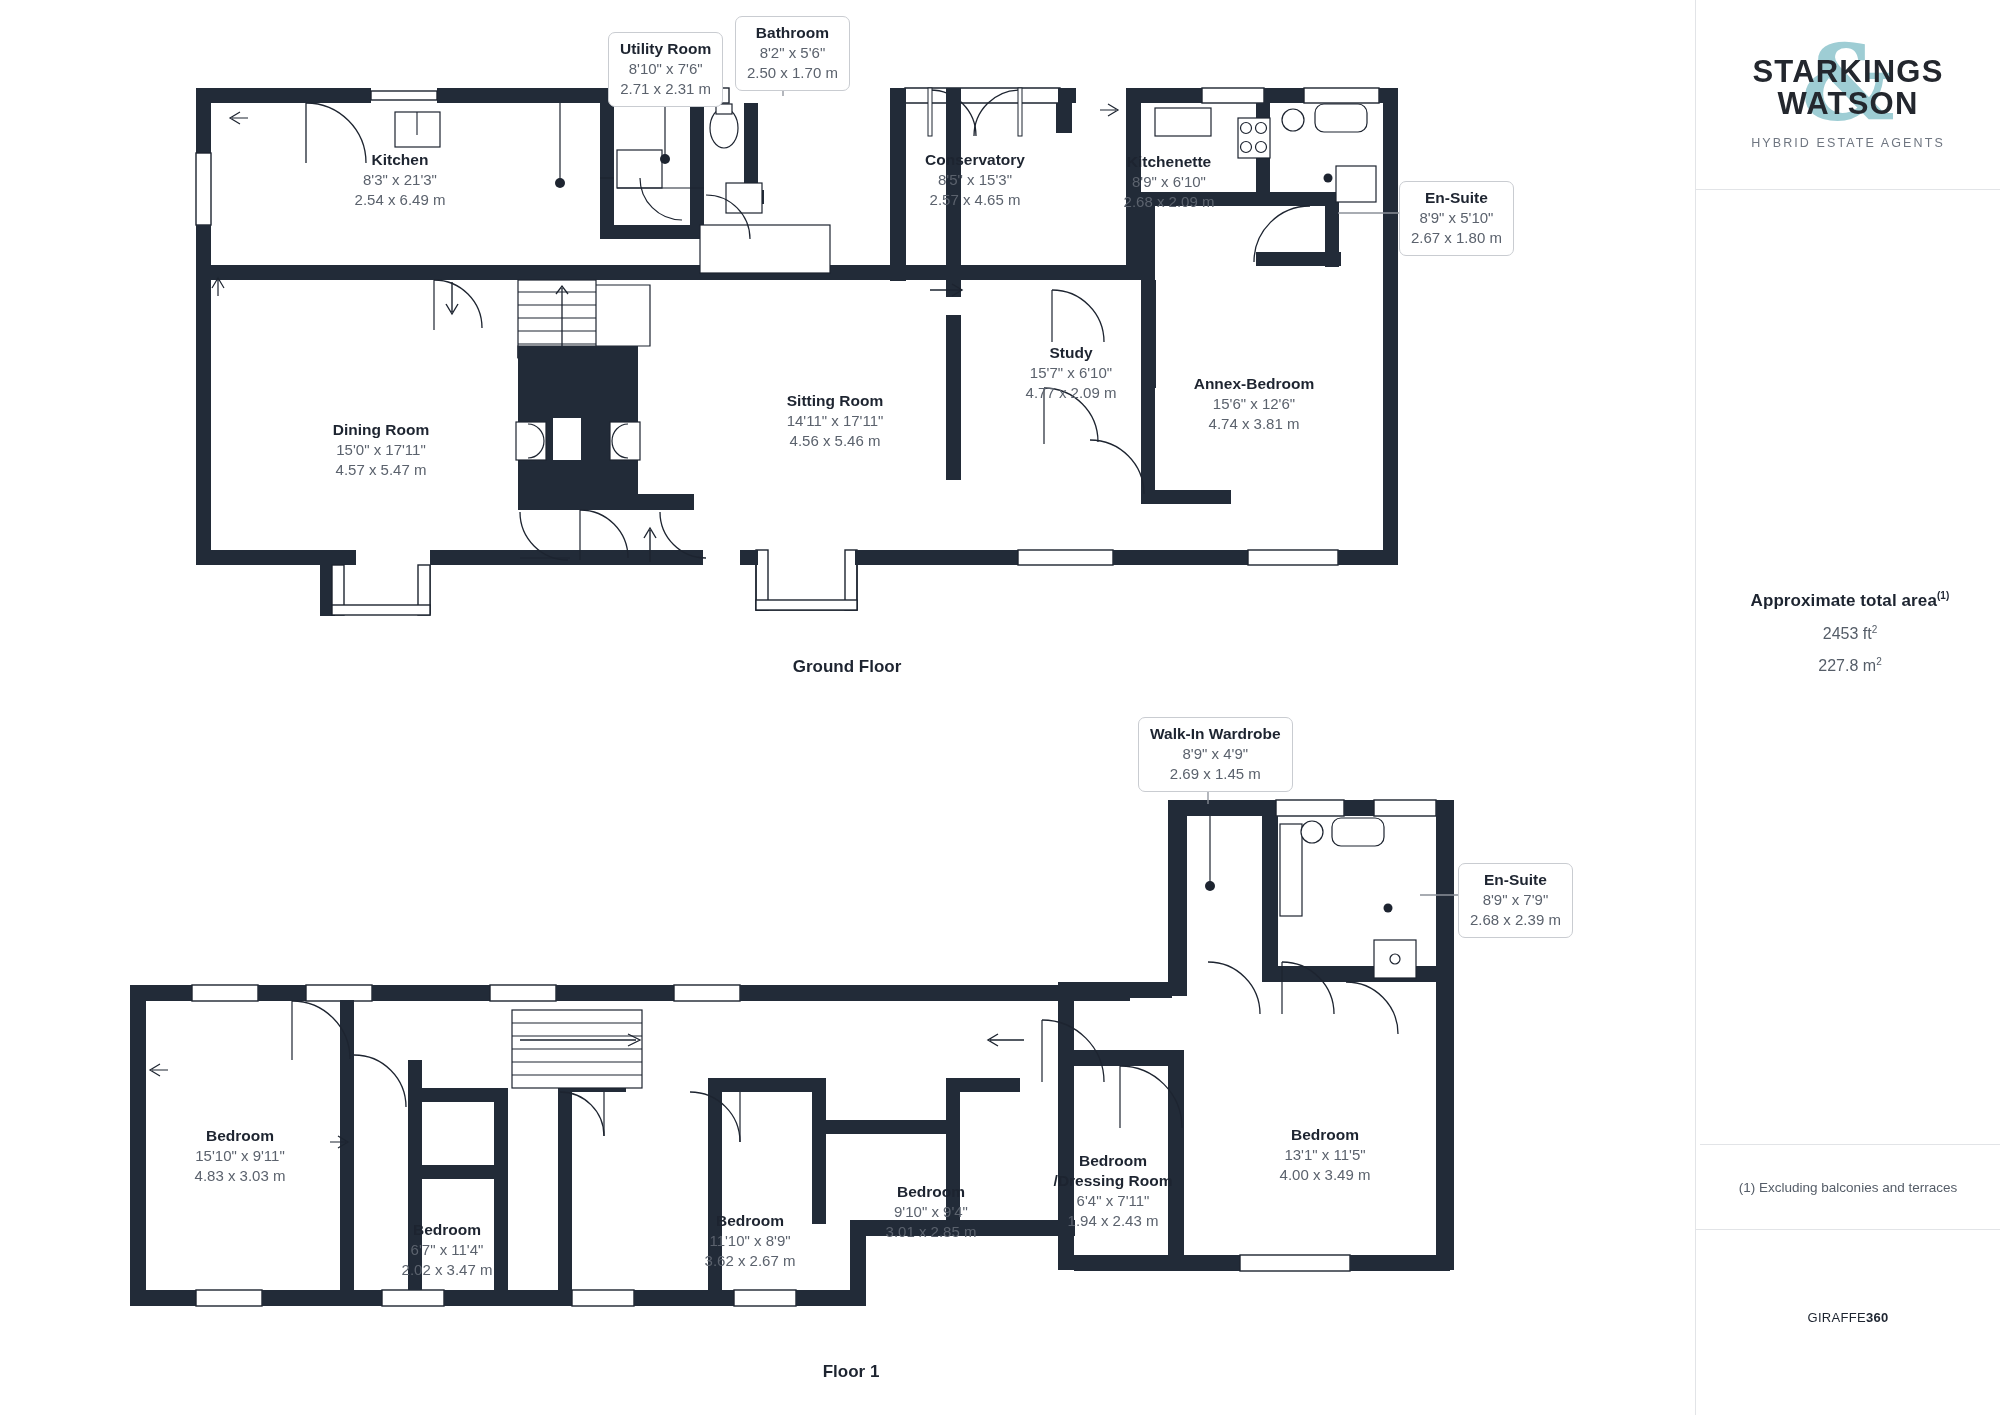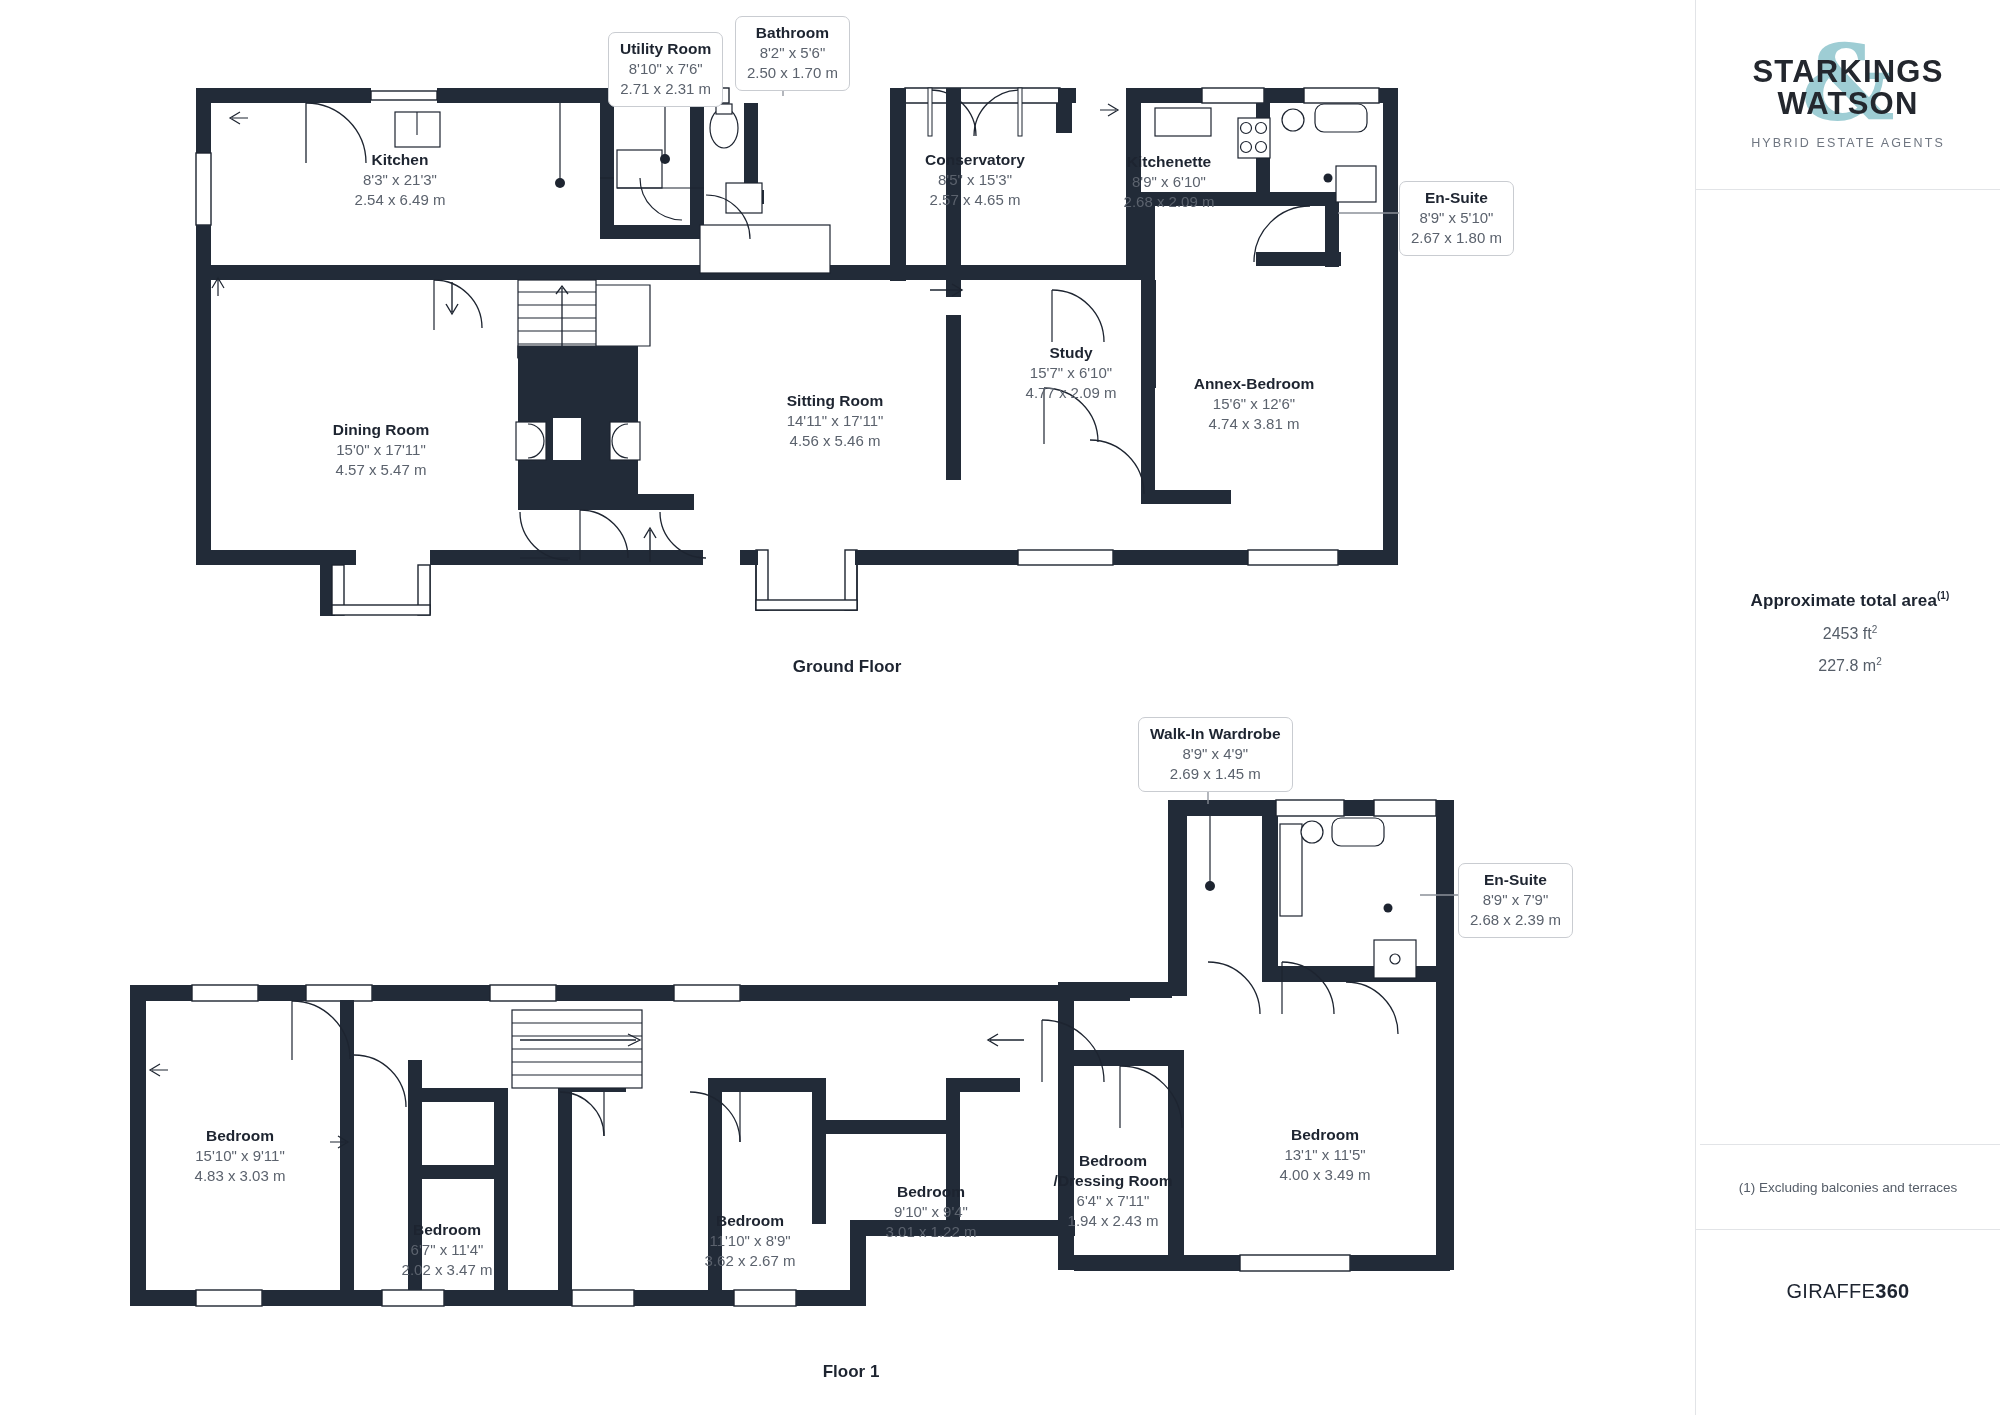--- a/index.html
+++ b/index.html
@@ -135,22 +135,22 @@
     padding: 38px 28px 0 28px;
     box-sizing: border-box;
     text-align: center;
   }
   #disclaimer-text {
     font-size: 13.5px;
     line-height: 21px;
     color: #555d68;
   }
   #brand {
-    margin-top: 12px;
-    font-size: 20px;
+    margin-top: 42px;
+    font-size: 13px;
     letter-spacing: .3px;
     color: #1d2430;
   }
   #brand b { font-weight: 700; }
 
   
   #plan-area {
     position: absolute;
     left: 0; top: 0;
     width: 1695px;
@@ -608,21 +608,21 @@
 
     <div class="room-label" style="left:750px; top:1211px;">
       <div class="rname">Bedroom</div>
       <div class="rdim">11'10" x 8'9"</div>
       <div class="rdim">3.62 x 2.67 m</div>
     </div>
 
     <div class="room-label" style="left:931px; top:1182px;">
       <div class="rname">Bedroom</div>
       <div class="rdim">9'10" x 9'4"</div>
-      <div class="rdim">3.01 x 1.22 m</div>
+      <div class="rdim">3.01 x 2.85 m</div>
     </div>
 
     <div class="room-label" style="left:1113px; top:1151px;">
       <div class="rname">Bedroom</div>
       <div class="rname">/Dressing Room</div>
       <div class="rdim">6'4" x 7'11"</div>
       <div class="rdim">1.94 x 2.43 m</div>
     </div>
 
     <div class="room-label" style="left:1325px; top:1125px;">

